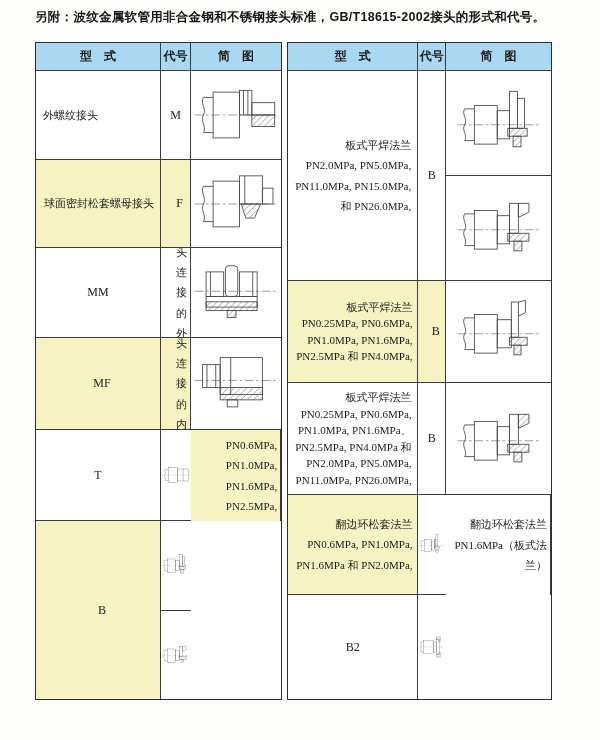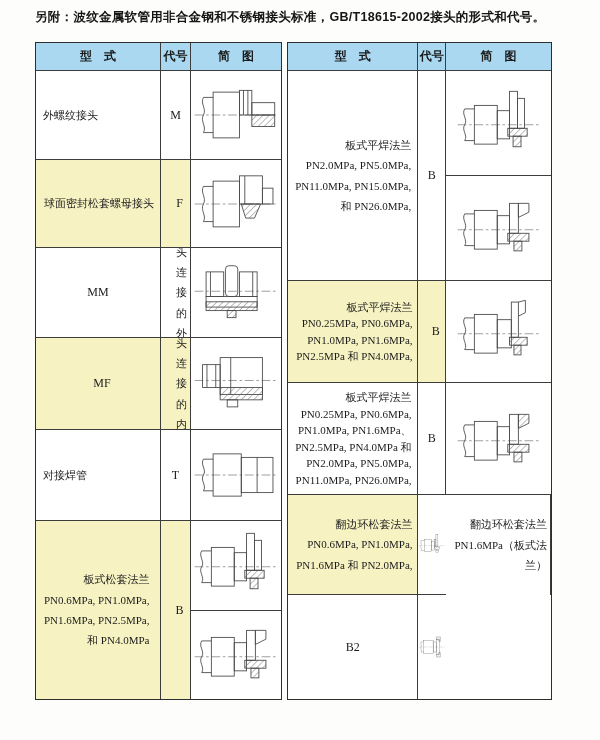--- a/index.html
+++ b/index.html
@@ -113,23 +113,20 @@
           <rect x="12" y="18" width="20" height="26"></rect>
             <line x1="17" y1="18" x2="17" y2="44"></line>
             <line x1="27" y1="18" x2="27" y2="44"></line>
           <rect x="32" y="10" width="48" height="42"></rect>
             <line x1="44" y1="10" x2="44" y2="52"></line>
           <rect class="h" x="32" y="44" width="48" height="14"></rect>
           <rect x="40" y="58" width="12" height="8"></rect>
         </svg>
       </div>
 
-      <div class="c type">
-          <span class="wrap">对接焊管</span>
-        </div>
       <div class="c code">T</div>
       <div class="c dg lc">
         <svg class="diag" viewBox="0 0 100 80">
           <line class="cl" x1="3" y1="40" x2="97" y2="40"></line>
           <path d="M13 22c-4 6 4 12 0 18c-4 6 4 12 0 18M13 22h11M13 58h11"></path>
           <rect x="24" y="16" width="32" height="48"></rect>
           <rect x="56" y="20" width="36" height="40"></rect>
             <line x1="74" y1="20" x2="74" y2="60"></line>
         </svg>
       </div>

